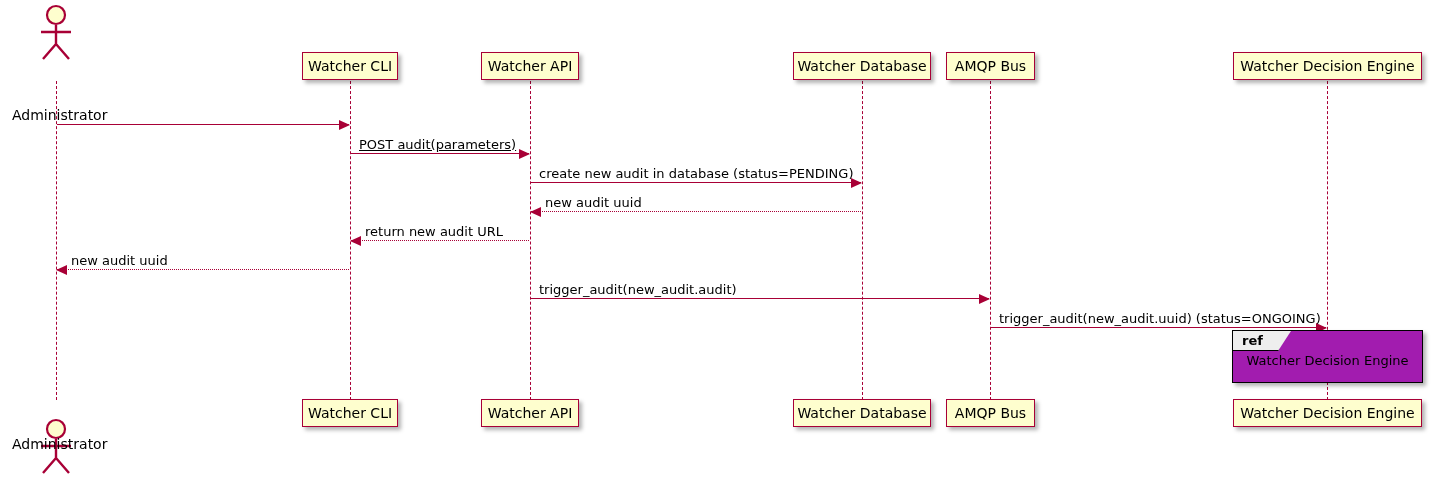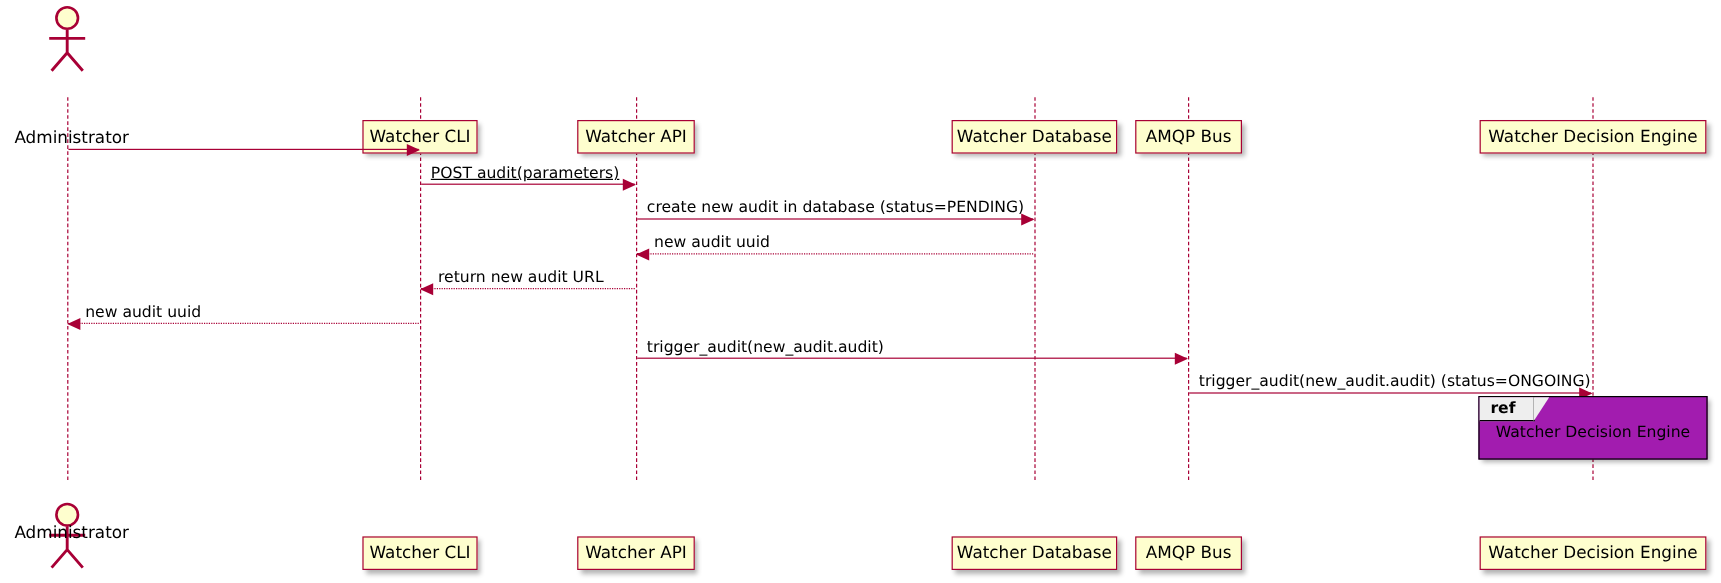--- a/index.html
+++ b/index.html
@@ -36,21 +36,20 @@
     color: #000000;
     font-size: 14px;
     line-height: 1;
     display: flex;
     align-items: center;
     justify-content: center;
     white-space: nowrap;
     box-shadow: 3px 3px 4px rgba(0,0,0,0.30);
     height: 28px;
     padding: 0 23px;
-    margin-top: 48px;
   }
 
   
   .actor {
     position: absolute;
     width: 44px;
     height: 56px;
   }
   .actor svg { display: block; overflow: visible; }
   .actor-label {
@@ -198,21 +197,21 @@
       <div class="head left"></div>
     </div>
     <div class="msg-label" style="left: 71px; top: 254px;">new audit uuid</div>
     <div class="msg" style="left: 531px; width: 458px; top: 298px;">
       <div class="head right"></div>
     </div>
     <div class="msg-label" style="left: 539px; top: 283px;">trigger_audit(new_audit.audit)</div>
     <div class="msg" style="left: 991px; width: 335px; top: 327px;">
       <div class="head right"></div>
     </div>
-    <div class="msg-label" style="left: 999px; top: 312px;">trigger_audit(new_audit.audit) (status=ONGOING)</div>
+    <div class="msg-label" style="left: 999px; top: 312px;">trigger_audit(new_audit.uuid) (status=ONGOING)</div>
     <div class="ref-box" style="left: 1232px; top: 330px; width: 191px; height: 53px;">
       <div class="ref-tab" style="width: 46px;">
         <div class="ref-tab-corner"></div>
       </div>
       <div class="ref-label">ref</div>
       <div class="ref-body">
         <div>Watcher Decision Engine</div>
       </div>
     </div>
   </div>

